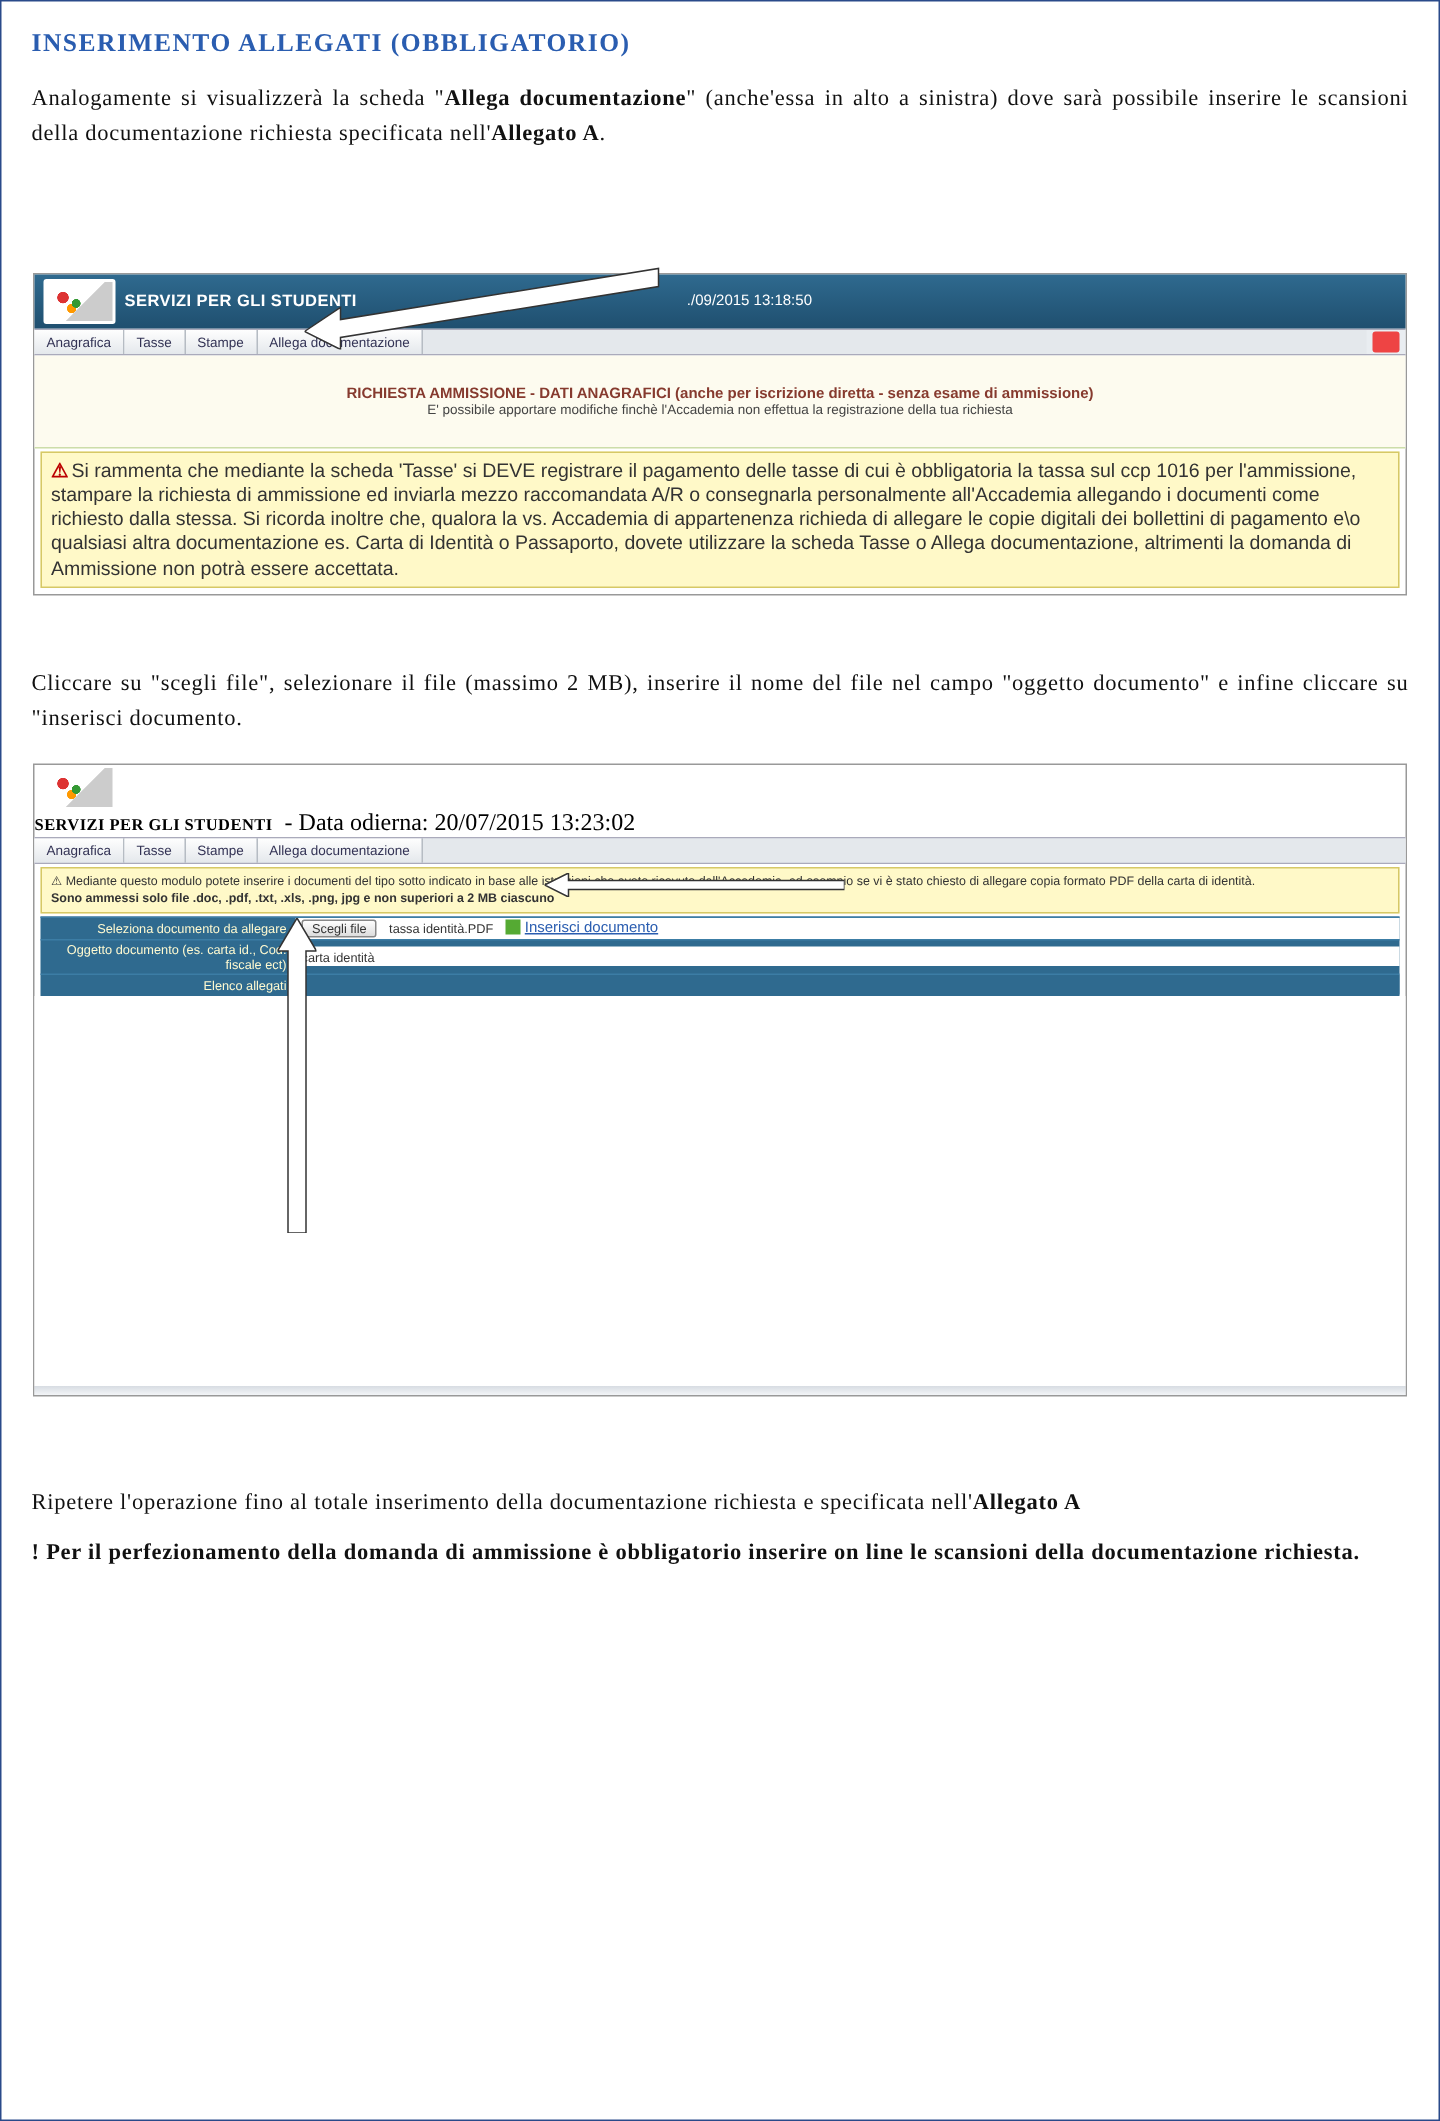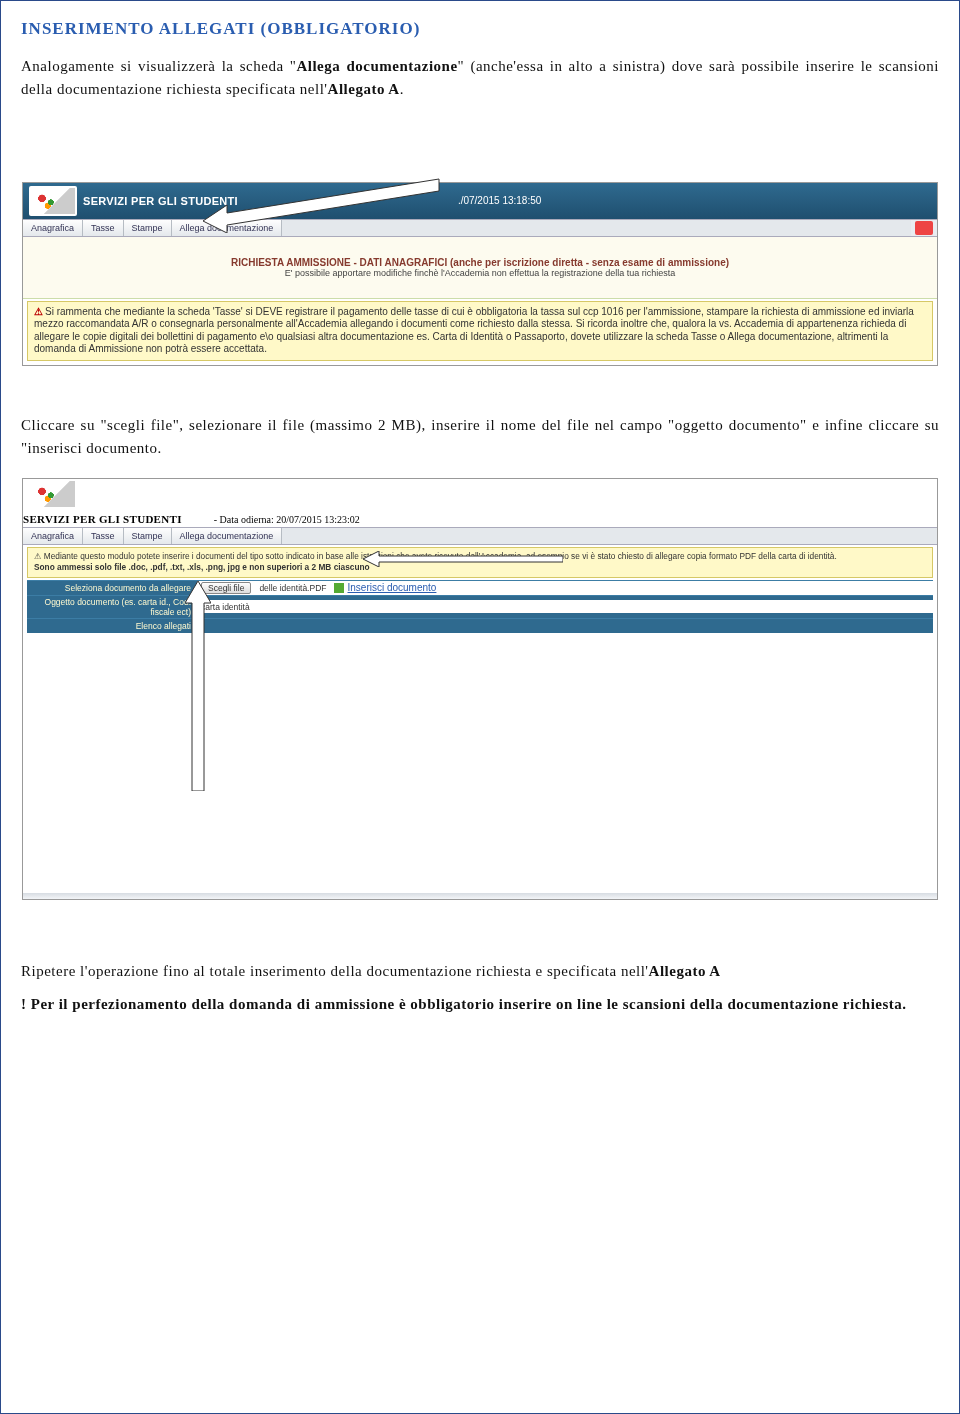--- a/index.html
+++ b/index.html
@@ -100,21 +100,21 @@
     padding: 20px 4px;
     border-bottom: 1px solid #cda;
   }
   .hline .sub { display: block; color: #444; font-weight: normal; font-size: 9px; }
   .notice {
     background: #fff9c8;
     border: 1px solid #d6c866;
     margin: 2px 4px 4px;
     padding: 4px 6px;
     font-family: Arial, sans-serif;
-    font-size: 10px;
+    font-size: 13px;
     line-height: 1.25;
     color: #333;
   }
   .notice .warn { color: #b00; font-weight: bold; margin-right: 2px; }
   .modrow {
     text-align: center;
     font-family: Arial, sans-serif;
     font-size: 9px;
     color: #2a5db0;
     padding: 2px 0 6px;
@@ -137,21 +137,21 @@
   }
 
   
   .shot2 {
     width: 916px;
     margin: 18px auto 0;
     border: 1px solid #999;
     background: #fff;
     position: relative;
   }
-  .shot2 .topbar .ts2 { margin-left: 28px; font-size: 10px; }
+  .shot2 .topbar .ts2 { margin-left: 4px; font-size: 16px; }
   .notice2 {
     background: #fff9c8;
     border: 1px solid #d6c866;
     margin: 2px 4px;
     padding: 3px 6px 4px;
     font-family: Arial, sans-serif;
     font-size: 8.3px;
     line-height: 1.3;
     color: #333;
   }
@@ -241,21 +241,21 @@
 <p class="para">
   <span>Analogamente si visualizzerà la scheda "</span><b>Allega documentazione</b><span>" (anche'essa in alto a sinistra) dove sarà possibile inserire le scansioni della documentazione richiesta specificata nell'</span><b>Allegato A</b><span>.</span>
 </p>
 
 <div class="gap-lg"></div>
 
 <div class="shot1">
   <div class="topbar">
     <div class="logo"></div>
     <span class="brand">SERVIZI PER GLI STUDENTI</span>
-    <span class="ts">./07/2015 13:18:50</span>
+    <span class="ts">./09/2015 13:18:50</span>
   </div>
   <div class="tabs">
     <div class="tab">Anagrafica</div>
     <div class="tab">Tasse</div>
     <div class="tab">Stampe</div>
     <div class="tab">Allega documentazione</div>
     <div class="spacer"></div>
     <div class="redflag"></div>
   </div>
   <div class="hline">
@@ -289,21 +289,21 @@
   <div class="notice2">
     <span class="warn">⚠</span>
     <span>Mediante questo modulo potete inserire i documenti del tipo sotto indicato in base alle istruzioni che avete ricevuto dall'Accademia, ad esempio se vi è stato chiesto di allegare copia formato PDF della carta di identità.</span><br>
     <b>Sono ammessi solo file .doc, .pdf, .txt, .xls, .png, jpg e non superiori a 2 MB ciascuno</b>
   </div>
   <div class="bluebar">
     <div class="row">
       <div class="lbl">Seleziona documento da allegare</div>
       <div class="val">
         <span class="btn-small">Scegli file</span>
-        <span>delle identità.PDF</span>
+        <span>tassa identità.PDF</span>
         <span class="insdoc">Inserisci documento</span>
       </div>
     </div>
     <div class="row">
       <div class="lbl">Oggetto documento (es. carta id., Cod. fiscale ect)</div>
       <div class="val">
           <span>carta identità</span>
         </div>
     </div>
     <div class="row">

